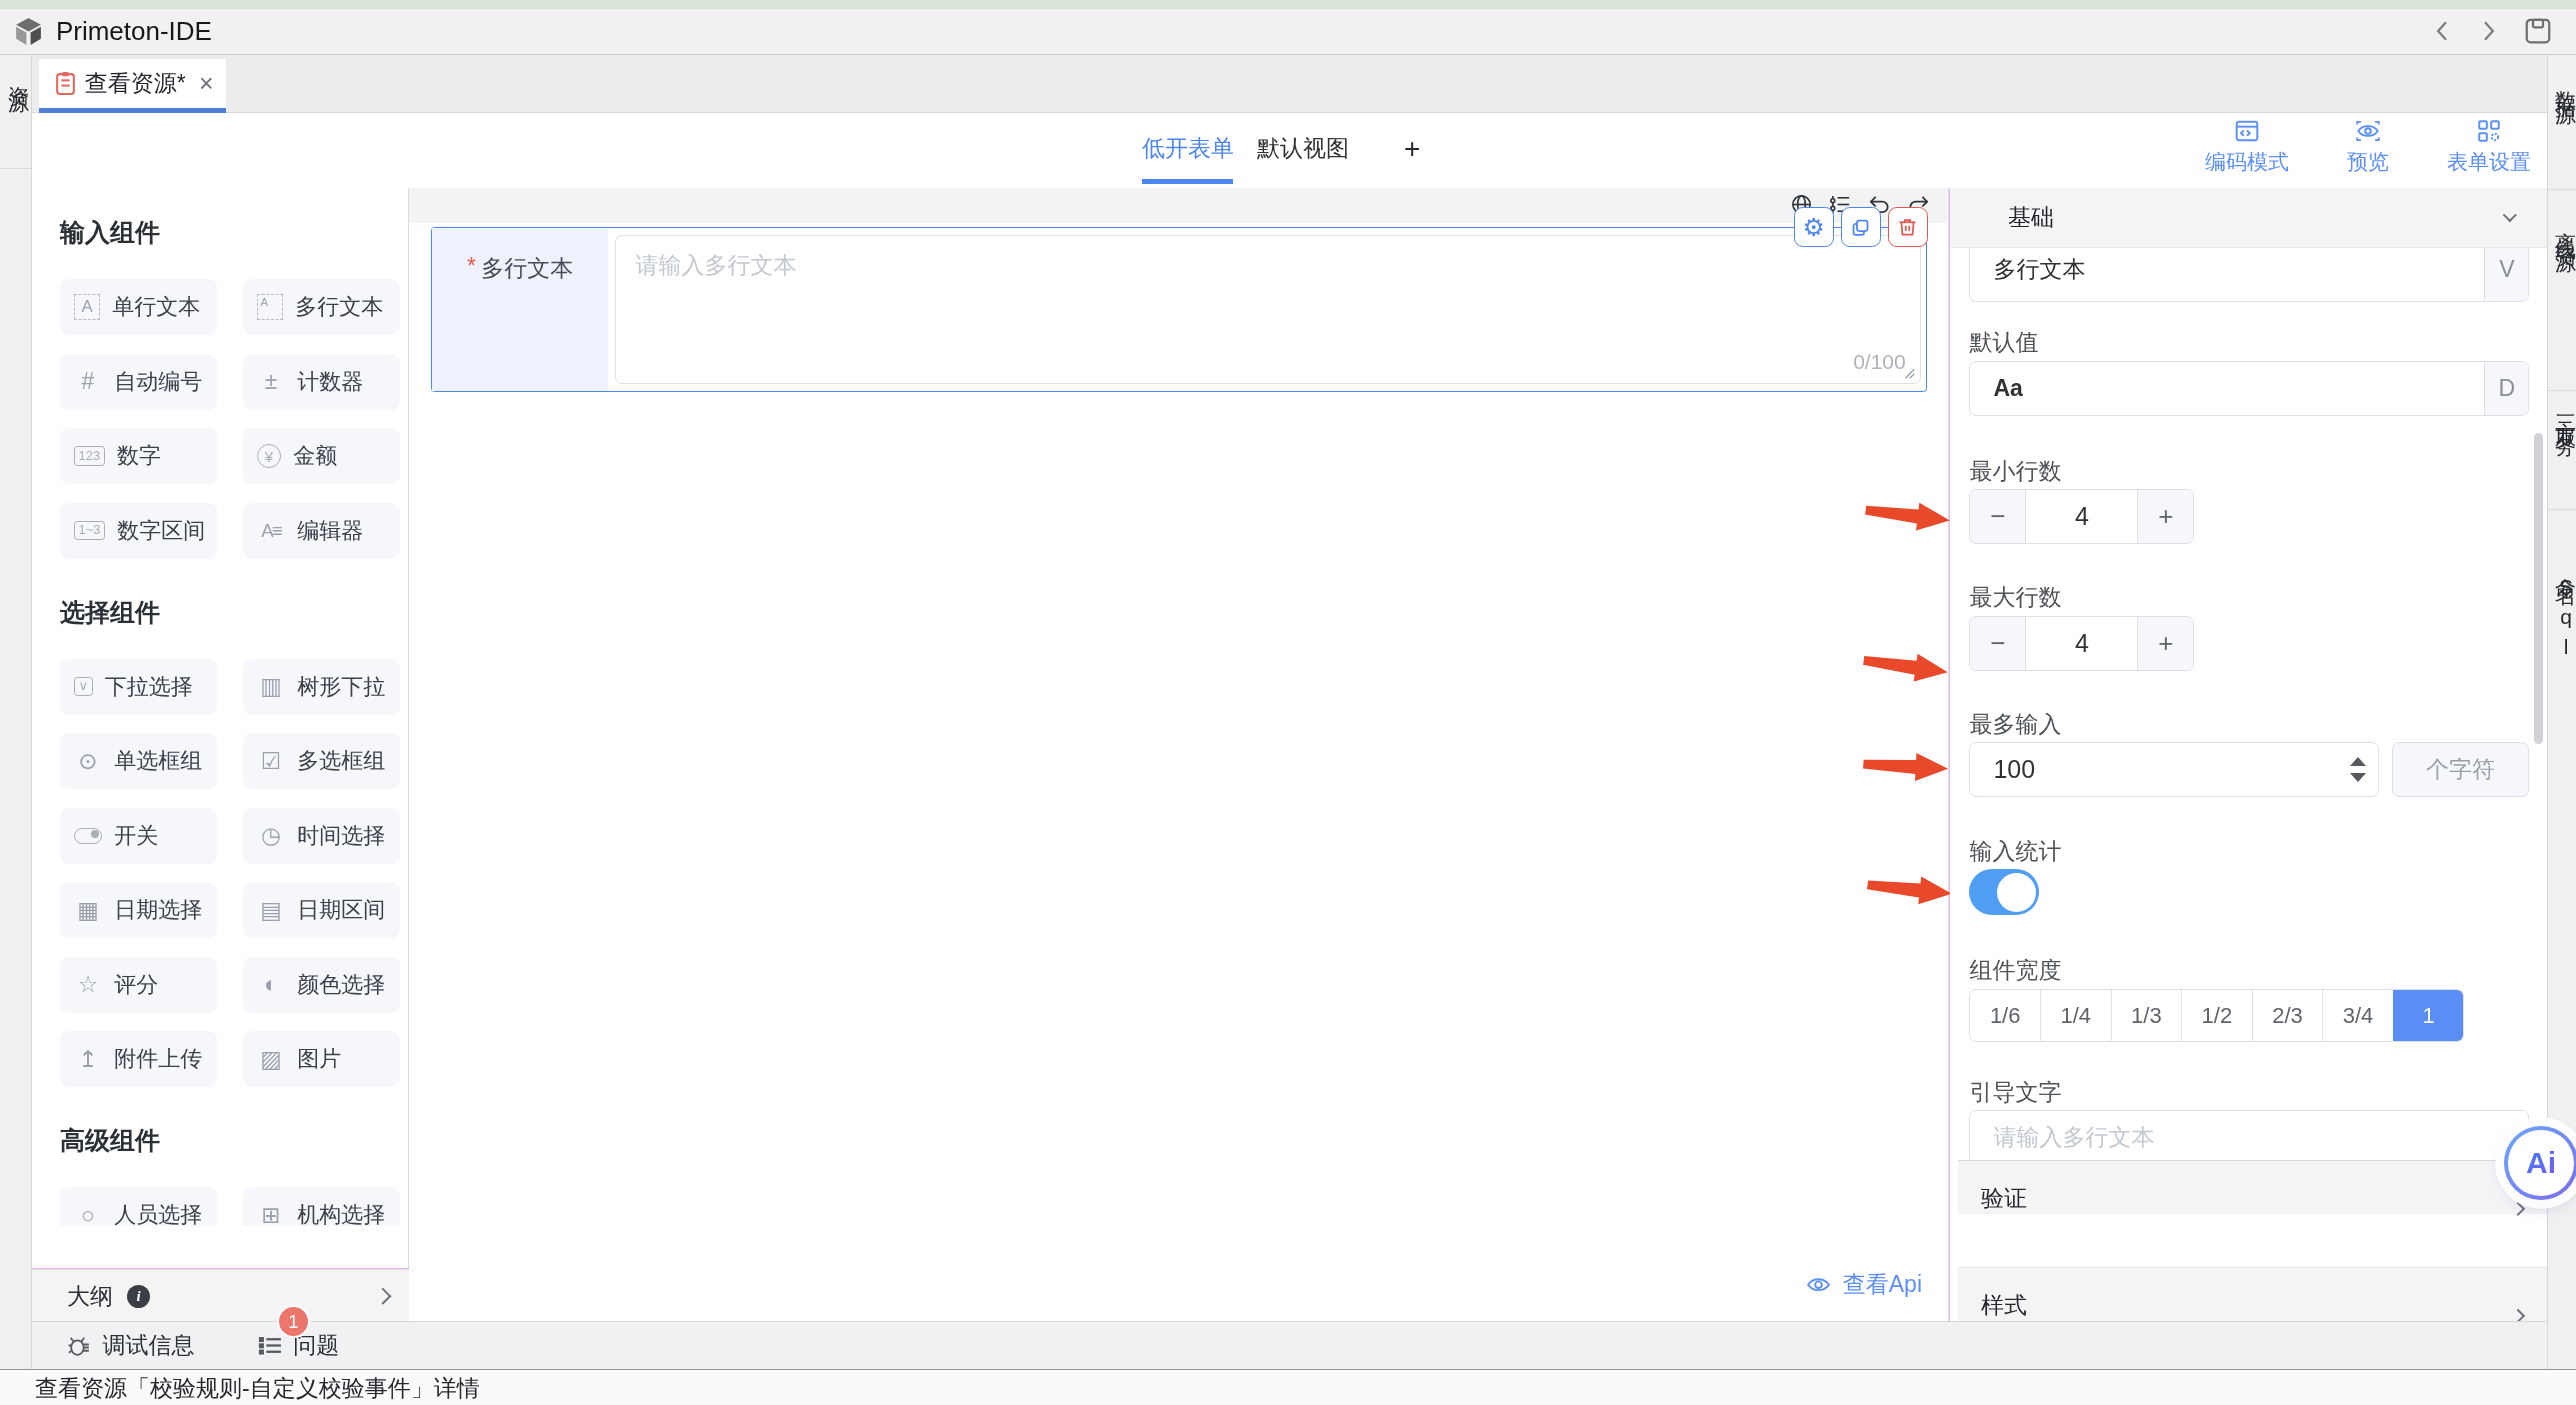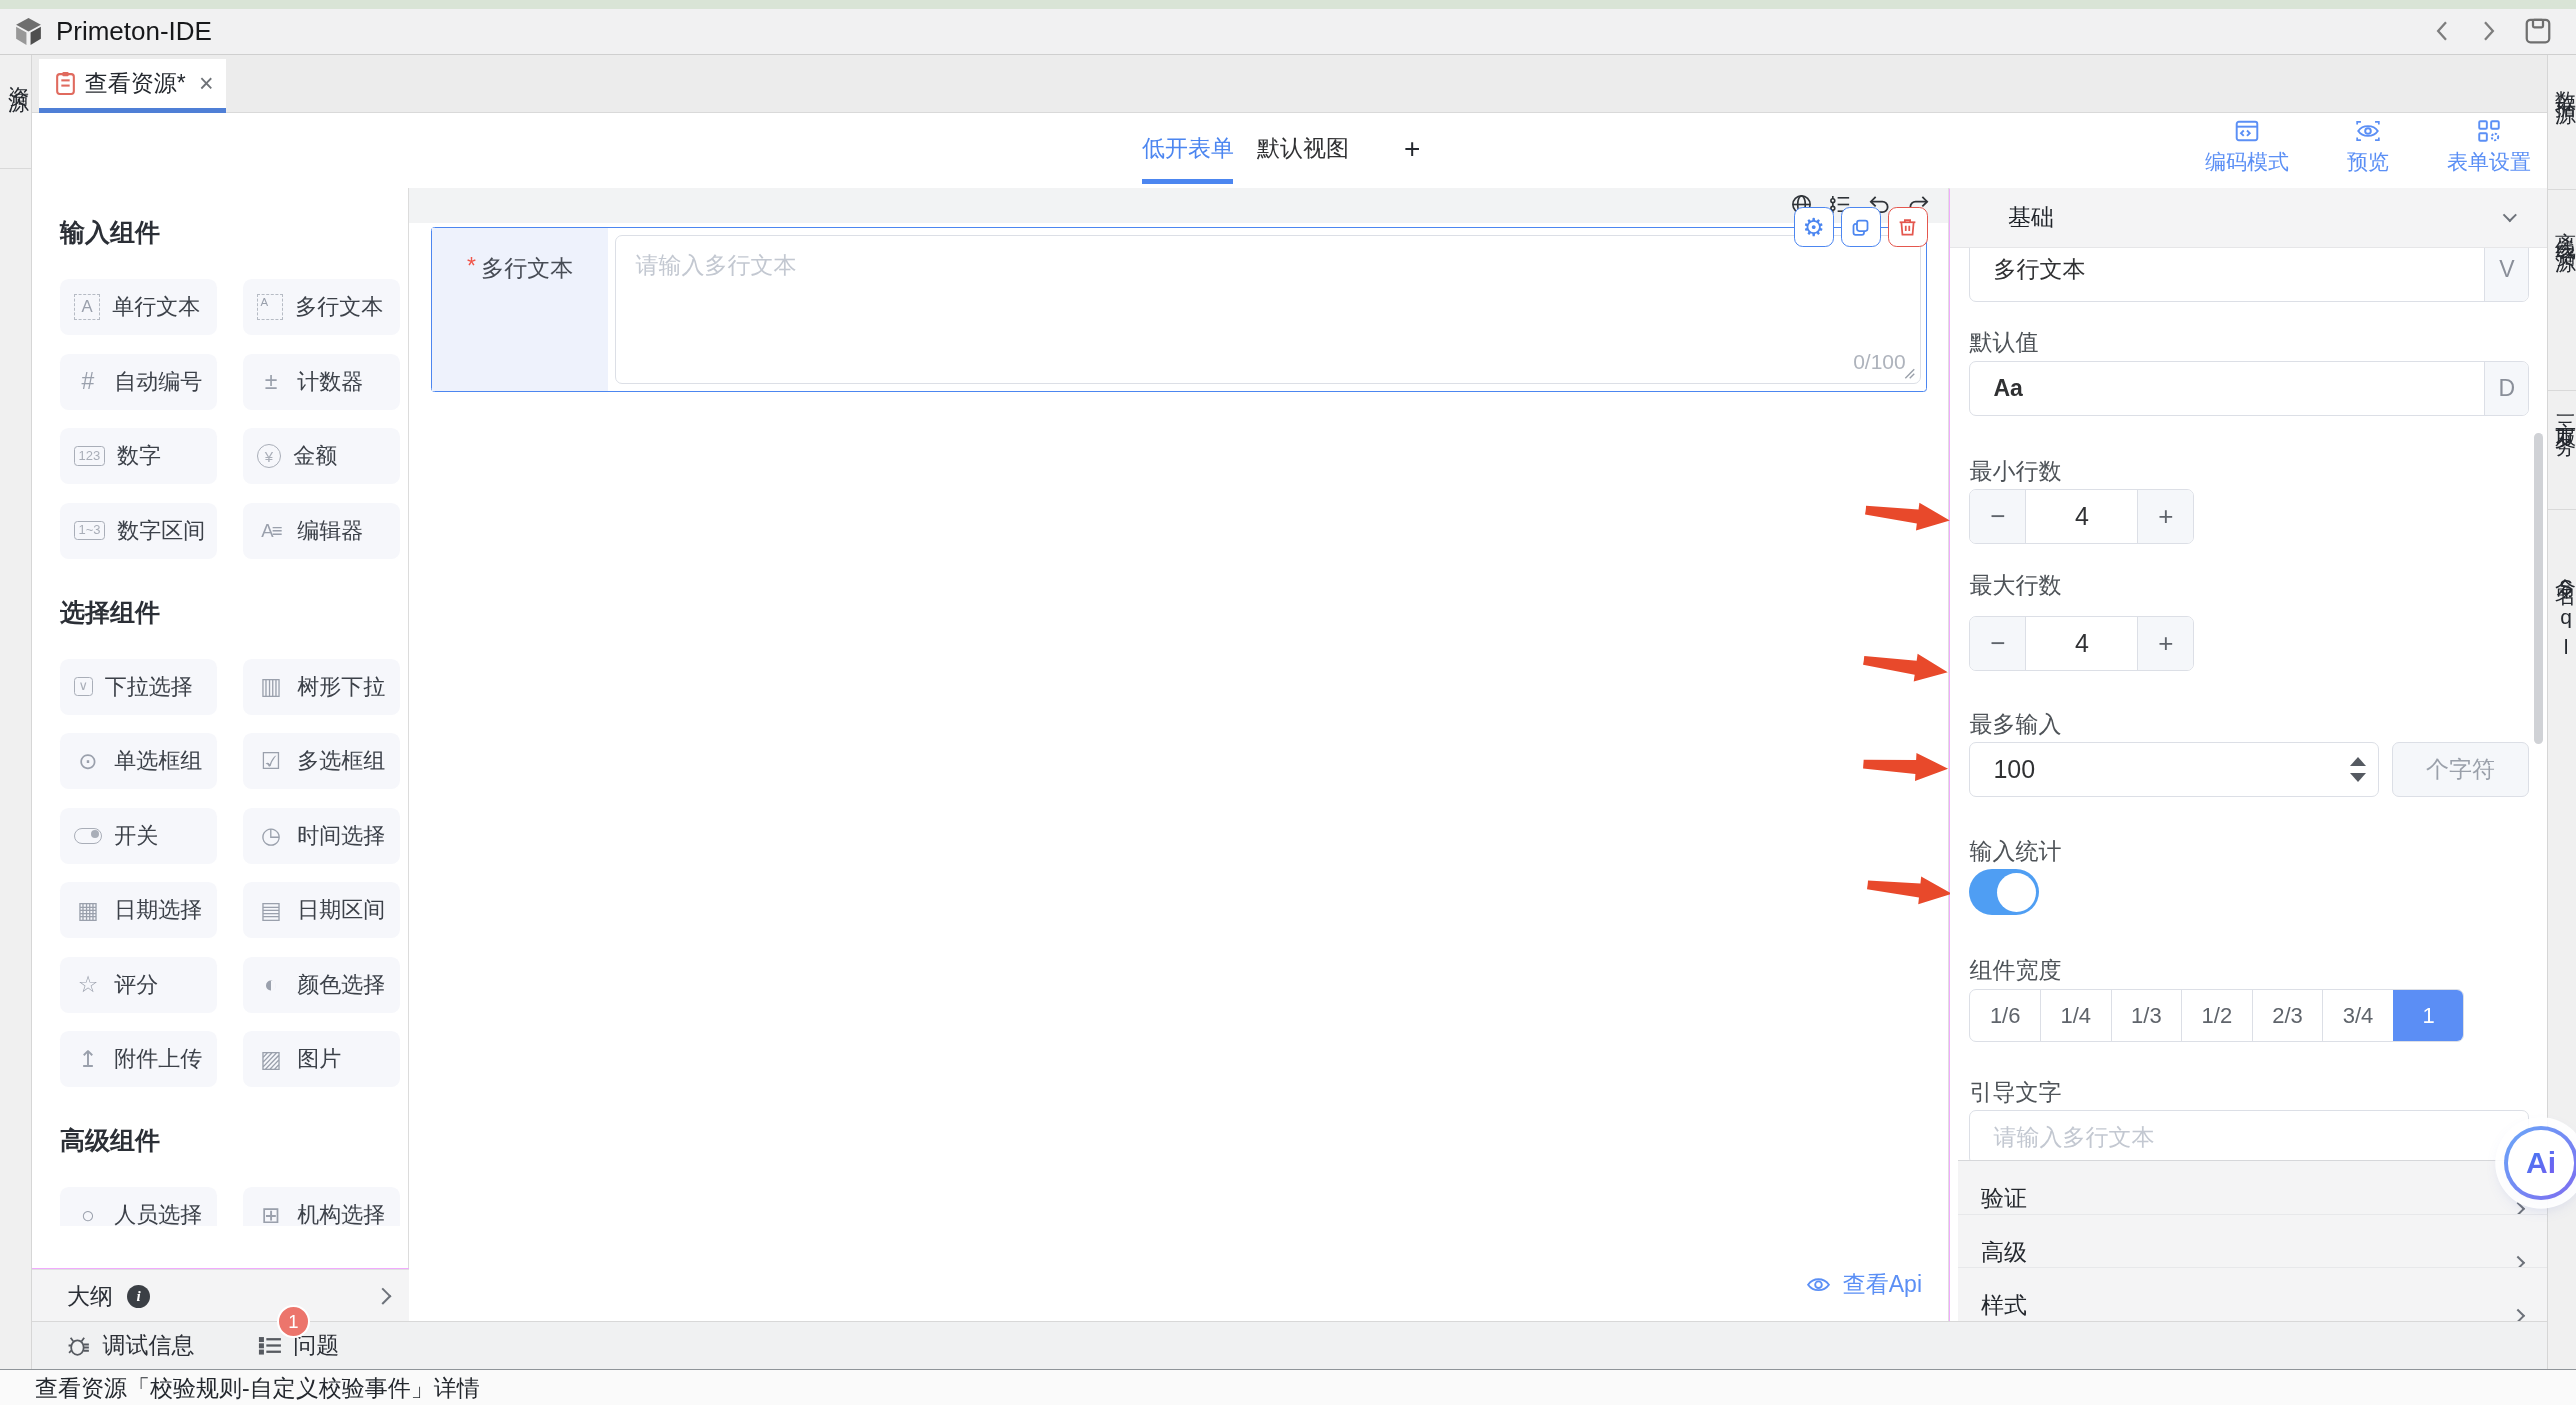--- a/index.html
+++ b/index.html
@@ -442,21 +442,21 @@
         <span class="sfx">D</span>
       </div>
 
       <div class="f-label" style="top:208px">最小行数</div>
       <div class="stepper" style="top:241px">
         <button class="st-btn l">−</button>
         <span class="st-val">4</span>
         <button class="st-btn r">+</button>
       </div>
 
-      <div class="f-label" style="top:322px">最大行数</div>
+      <div class="f-label" style="top:334px">最大行数</div>
       <div class="stepper" style="top:368px">
         <button class="st-btn l">−</button>
         <span class="st-val">4</span>
         <button class="st-btn r">+</button>
       </div>
 
       <div class="f-label" style="top:461px">最多输入</div>
       <div class="num-input" style="top:494px">
         <span class="val">100</span>
         <span class="spin">
@@ -486,25 +486,20 @@
       <div class="ins-input" style="top:862px;height:55px">
         <span class="val ph">请输入多行文本</span>
       </div>
     </div>
 
     <div class="ins-row" style="top:972px;border-top:0.9px solid #d6d7da">
       <span>验证</span>
         <span class="sp"></span>
         <span class="chev right sm"></span>
     </div>
-    <div class="ins-row" style="top:1026px;border-top:0.9px solid #e7e8ea">
-      <span>高级</span>
-        <span class="sp"></span>
-        <span class="chev right sm"></span>
-    </div>
     <div class="ins-row" style="top:1079px;border-top:0.9px solid #e7e8ea">
       <span>样式</span>
         <span class="sp"></span>
         <span class="chev right sm"></span>
     </div>
     <div class="ins-scroll"></div>
   </div>
 
   <div class="abs" id="rightstrip">
     <div class="rb rb1"><span class="vtext">数据源</span></div>

